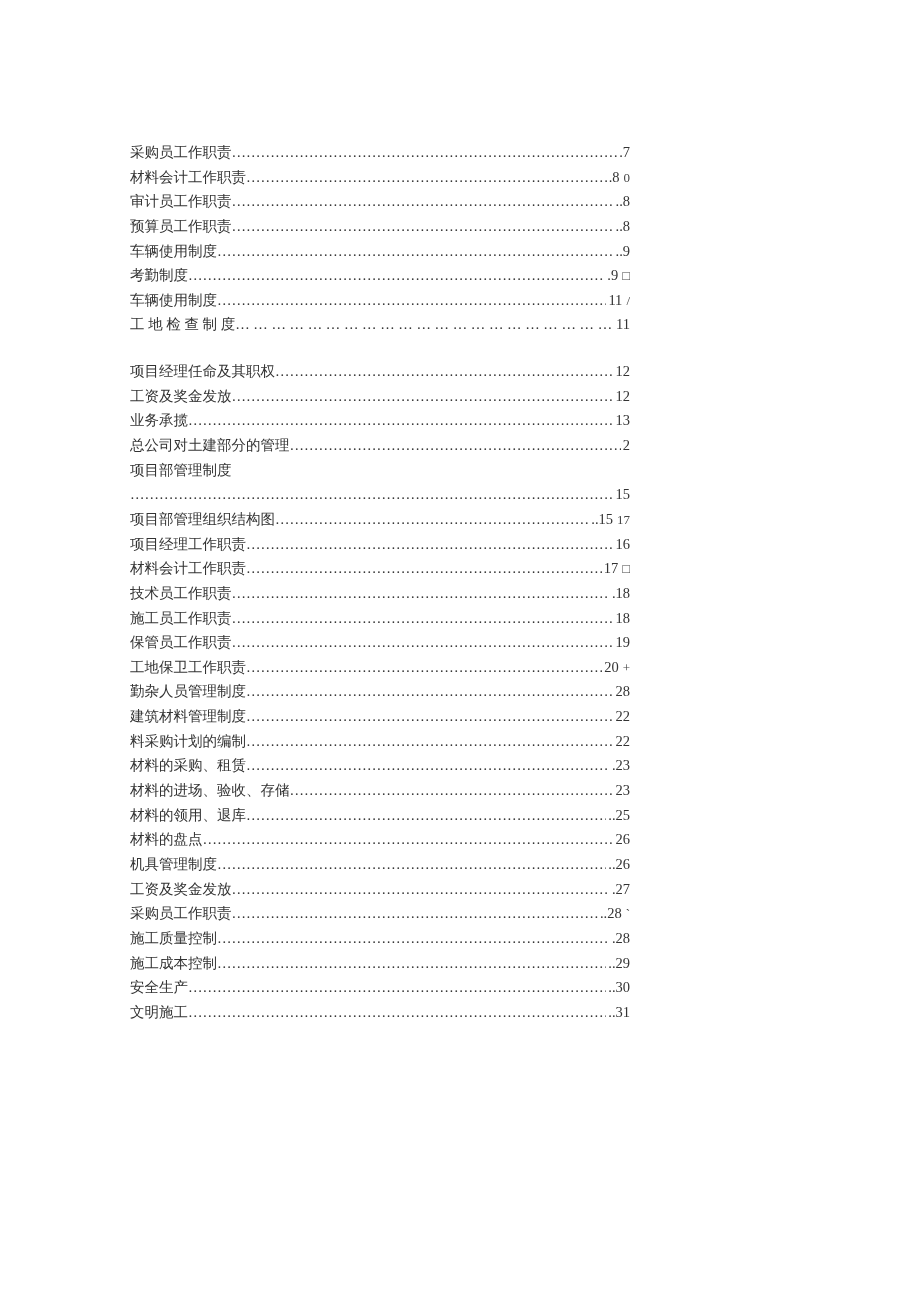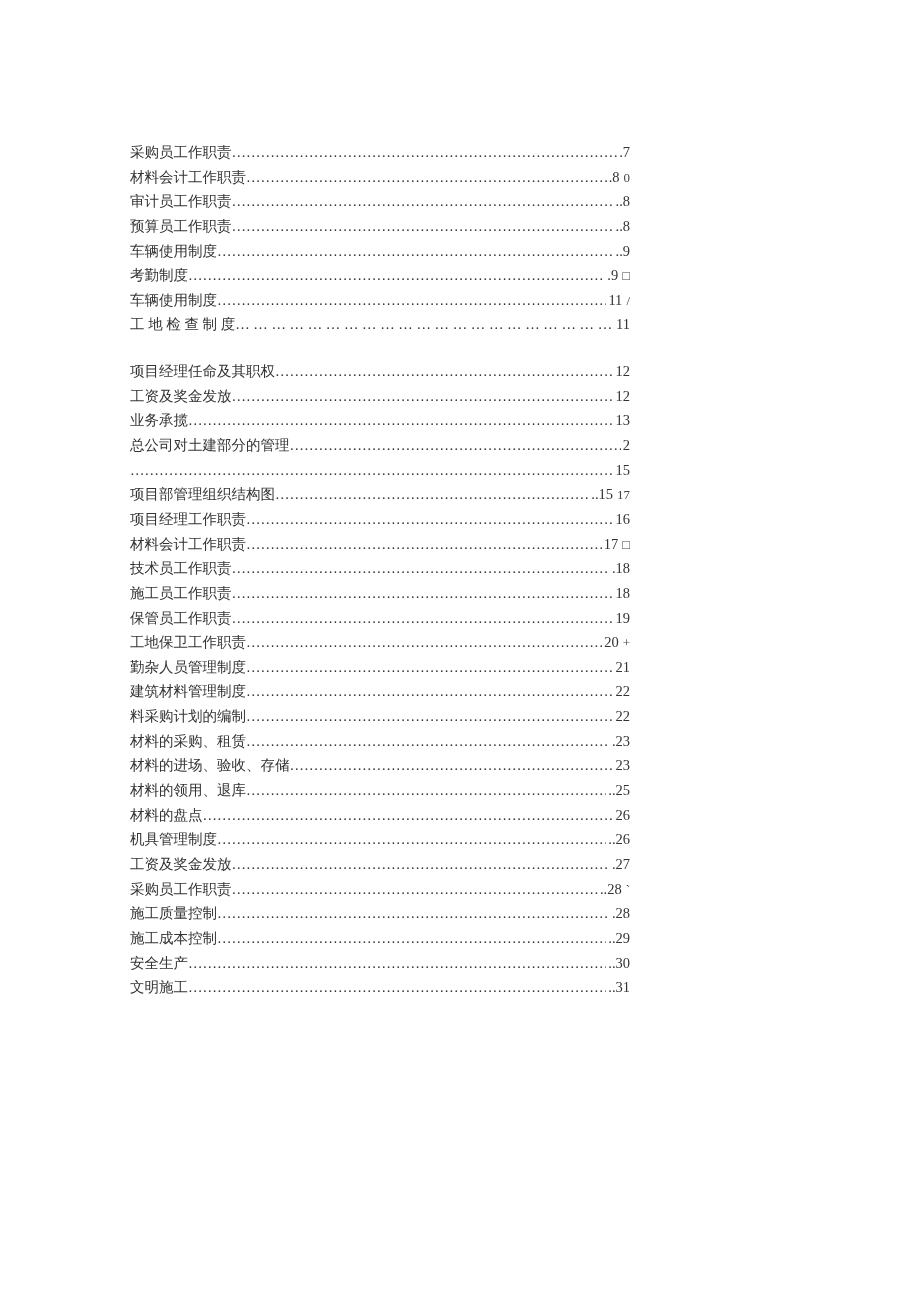--- a/index.html
+++ b/index.html
@@ -111,20 +111,23 @@
         <span class="toc-title">业务承揽</span>
         <span class="toc-leader">……………………………………………………………………………………………………………………………………………………</span>
         <span class="toc-page">13</span>
       </div>
       <div class="toc-entry">
         <span class="toc-title">总公司对土建部分的管理</span>
         <span class="toc-leader">……………………………………………………………………………………………………………………………………………………</span>
         <span class="toc-page">2</span>
       </div>
       <div class="toc-entry">
+        <span class="toc-title">项目部管理制度</span>
+      </div>
+      <div class="toc-entry">
         <span class="toc-leader">……………………………………………………………………………………………………………………………………………………</span>
         <span class="toc-page">15</span>
       </div>
       <div class="toc-entry">
         <span class="toc-title">项目部管理组织结构图</span>
         <span class="toc-leader">……………………………………………………………………………………………………………………………………………………</span>
         <span class="toc-page">..15</span>
         <span class="toc-trail">17</span>
       </div>
       <div class="toc-entry">
@@ -155,21 +158,21 @@
       </div>
       <div class="toc-entry">
         <span class="toc-title">工地保卫工作职责</span>
         <span class="toc-leader">……………………………………………………………………………………………………………………………………………………</span>
         <span class="toc-page">20</span>
         <span class="toc-trail">+</span>
       </div>
       <div class="toc-entry">
         <span class="toc-title">勤杂人员管理制度</span>
         <span class="toc-leader">……………………………………………………………………………………………………………………………………………………</span>
-        <span class="toc-page">21</span>
+        <span class="toc-page">28</span>
       </div>
       <div class="toc-entry">
         <span class="toc-title">建筑材料管理制度</span>
         <span class="toc-leader">……………………………………………………………………………………………………………………………………………………</span>
         <span class="toc-page">22</span>
       </div>
       <div class="toc-entry">
         <span class="toc-title">料采购计划的编制</span>
         <span class="toc-leader">……………………………………………………………………………………………………………………………………………………</span>
         <span class="toc-page">22</span>

